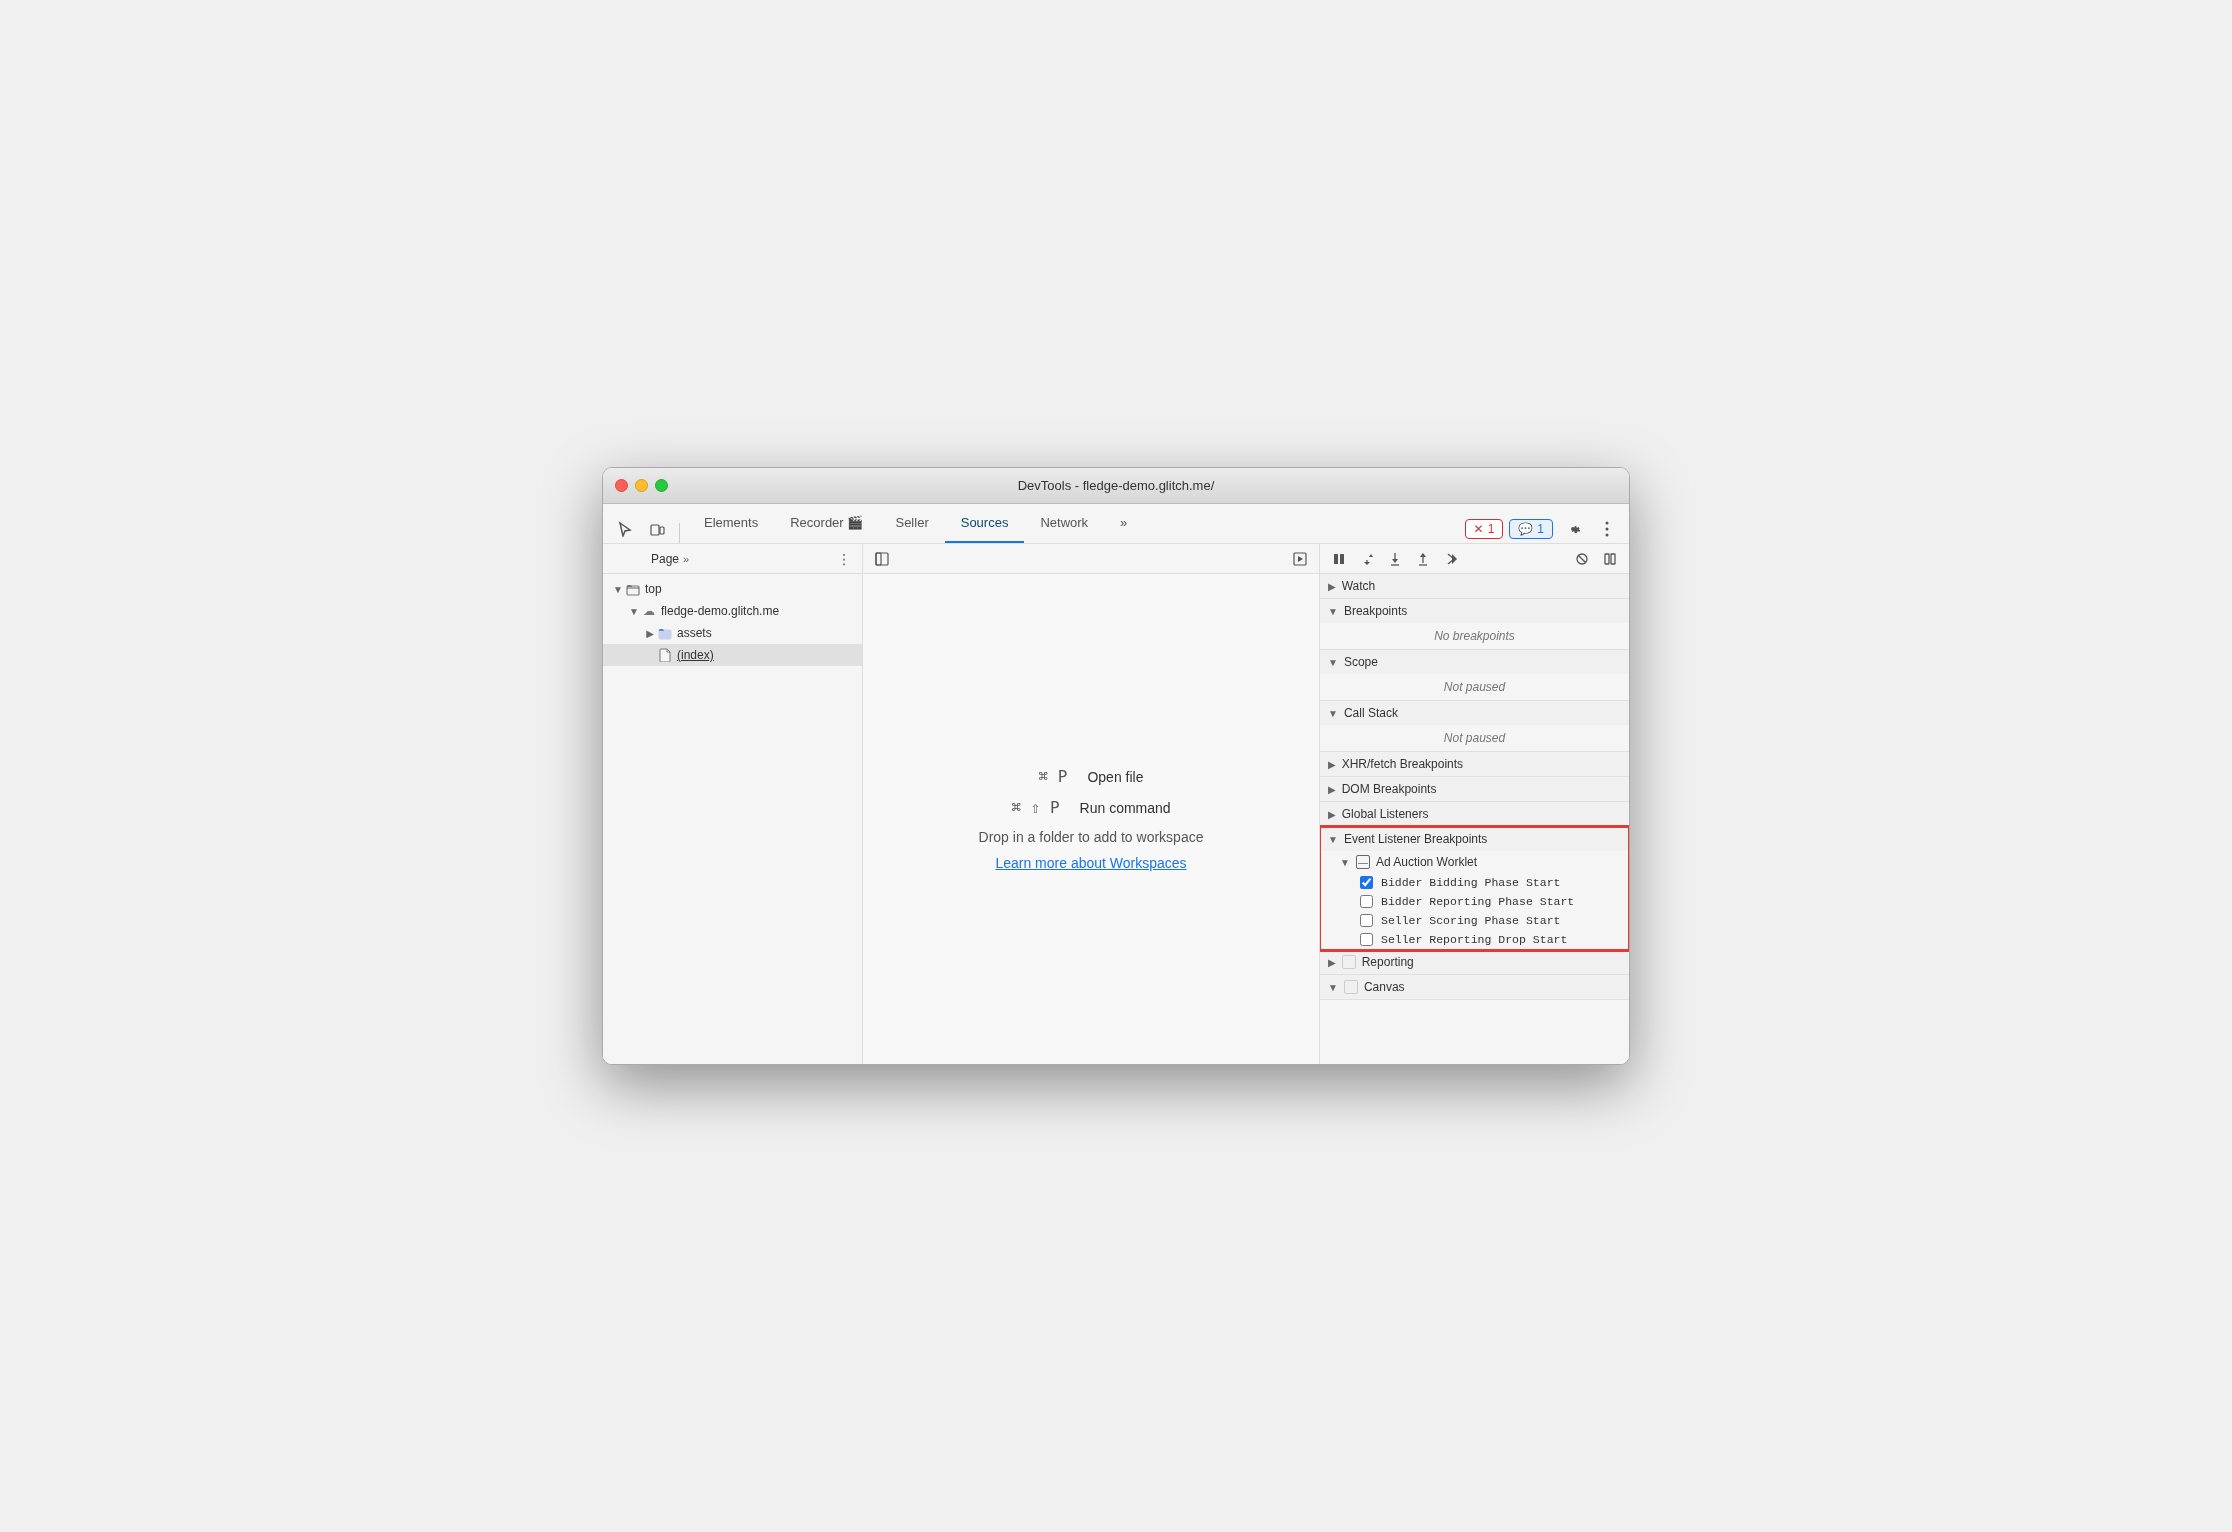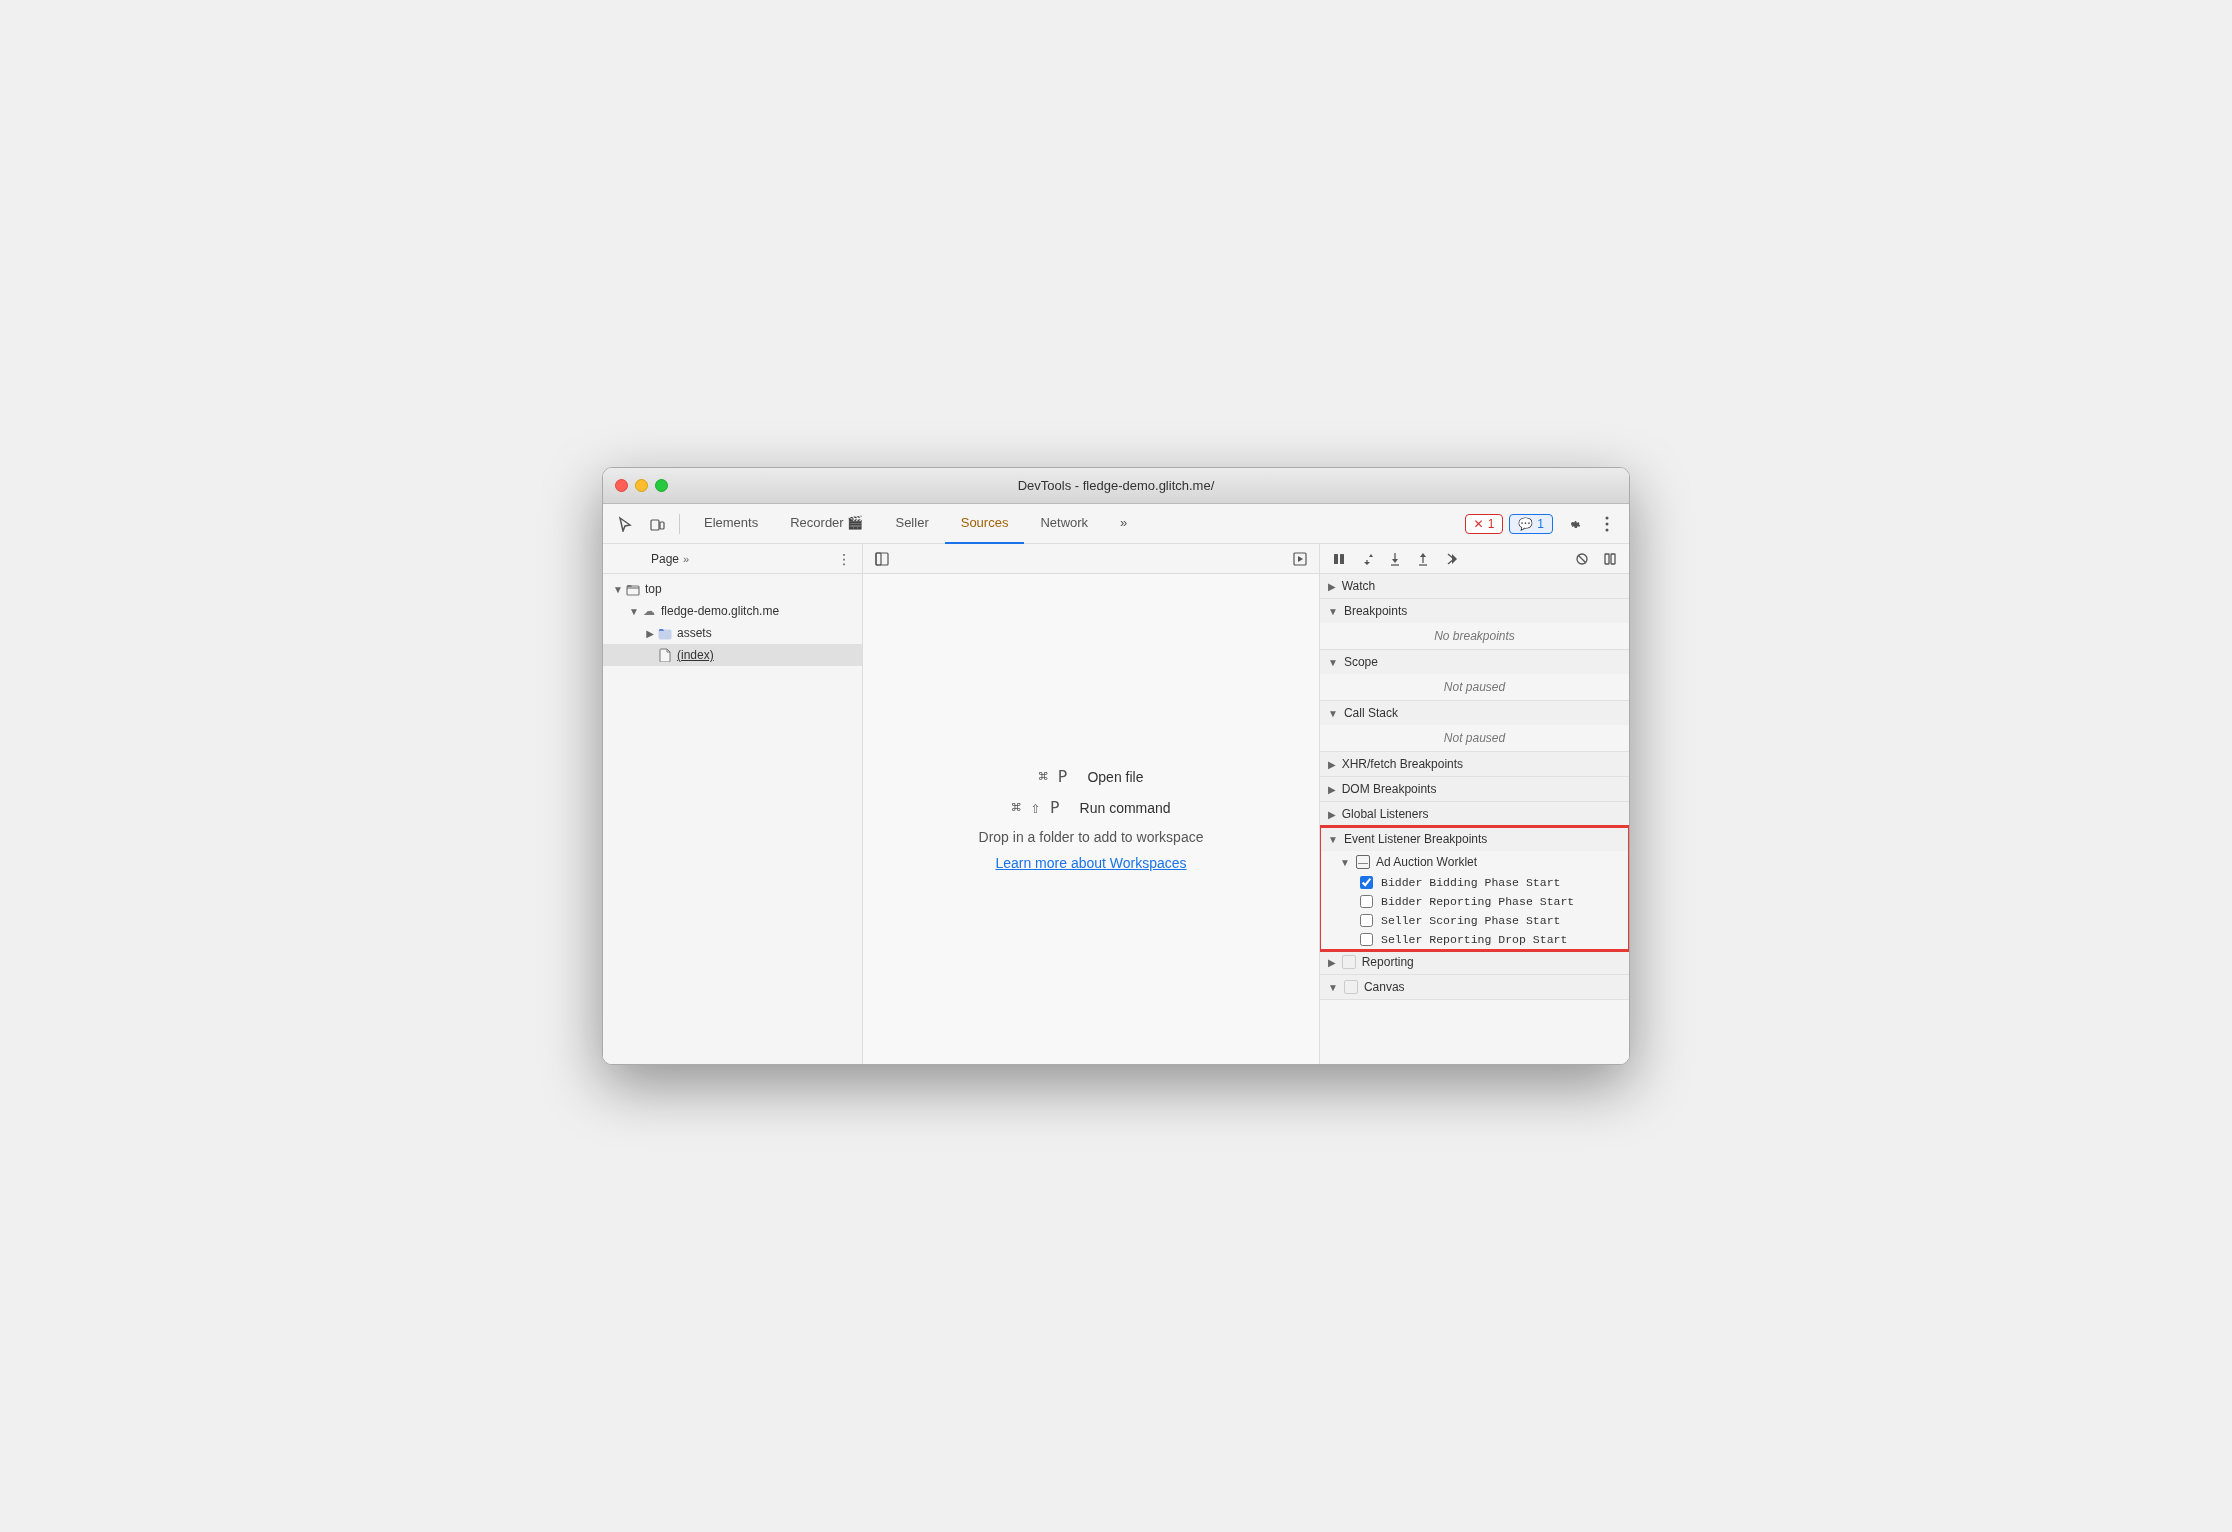--- a/index.html
+++ b/index.html
@@ -56,21 +56,21 @@
       background: #f5f5f5;
       display: flex;
       flex-direction: column;
       height: 560px;
     }
     
     .toolbar {
       background: #f5f5f5;
       border-bottom: 1px solid #ddd;
       display: flex;
-      align-items: center;
+      align-items: flex-end;
       height: 40px;
       padding: 0 8px;
       gap: 4px;
     }
     .toolbar-icon-btn {
       width: 28px;
       height: 28px;
       display: flex;
       align-items: center;
       justify-content: center;
@@ -98,21 +98,21 @@
       height: 40px;
       display: flex;
       align-items: center;
       font-size: 13px;
       color: #555;
       cursor: pointer;
       border-bottom: 2px solid transparent;
       white-space: nowrap;
     }
     .tab.active {
-      color: #a16207;
+      color: #0c4a6e;
       border-bottom: 2px solid #1a73e8;
     }
     .toolbar-right {
       display: flex;
       align-items: center;
       gap: 6px;
       margin-left: auto;
     }
     .badge-btn {
       display: flex;

